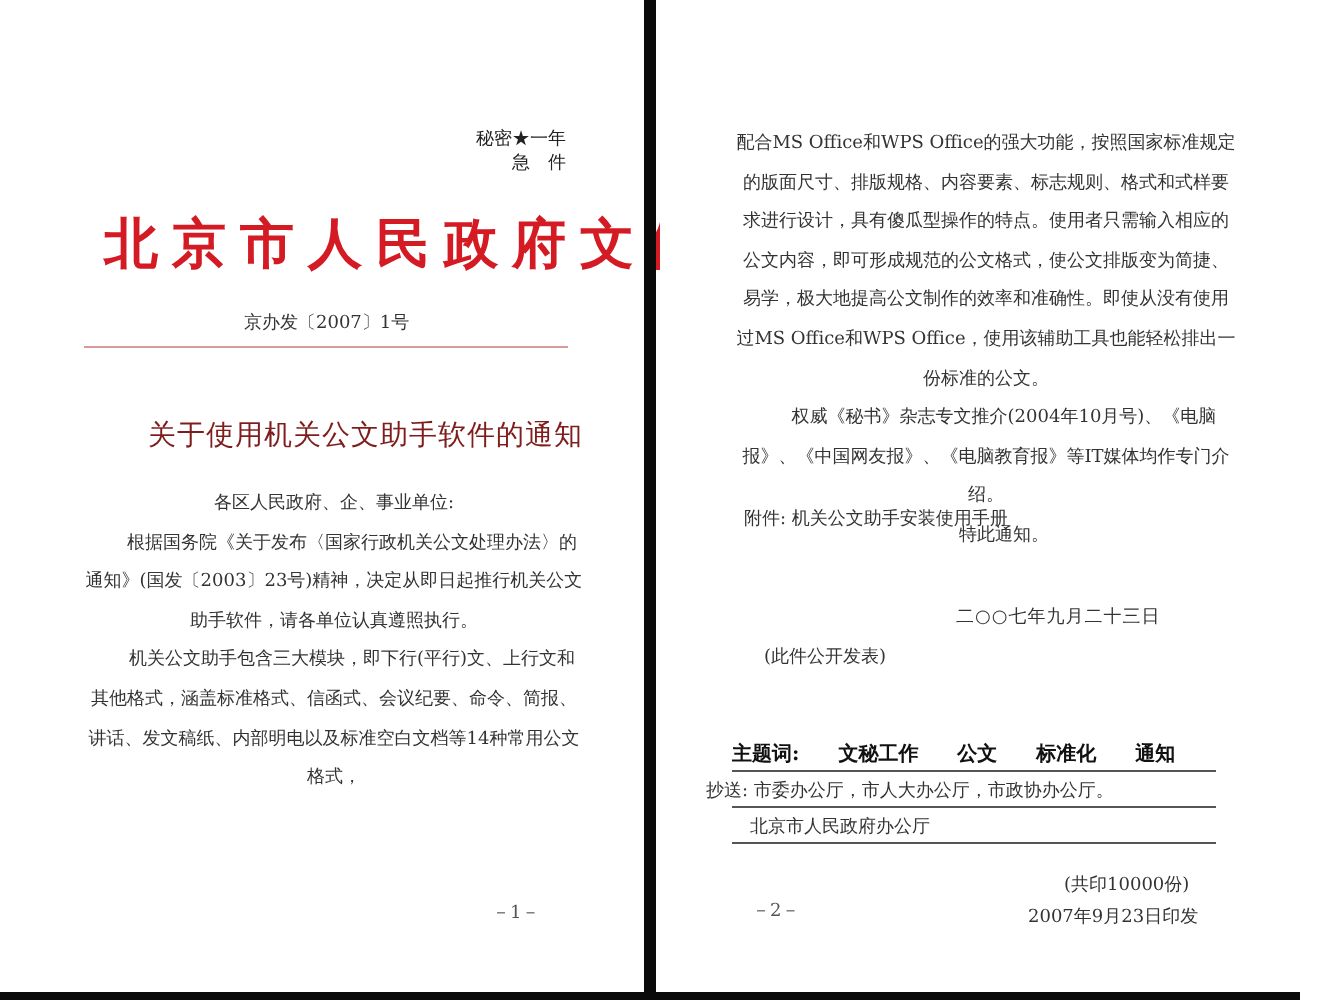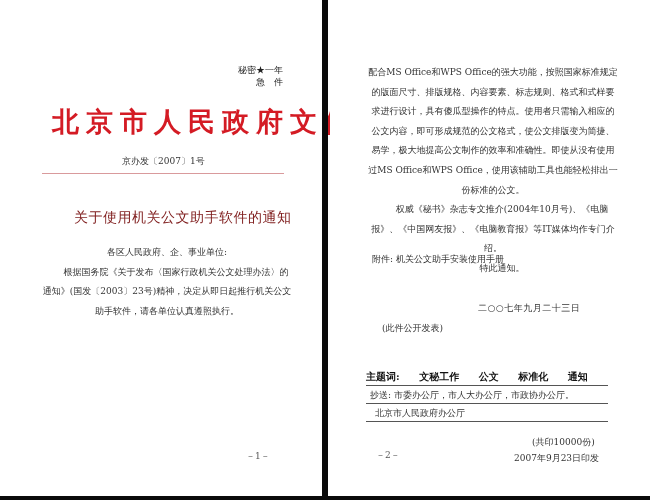--- a/index.html
+++ b/index.html
@@ -39,40 +39,41 @@
   .attachment { left: 372px; top: 234px; font-size: 9px; color: #333; margin-top: 19px; }
   .sign-date { left: 478px; top: 302px; font-size: 9px; color: #333; letter-spacing: 0.5px; }
   .public-note { left: 382px; top: 322px; font-size: 9px; color: #333; }
 
   .keywords { left: 366px; top: 370px; font-size: 10px; font-weight: bold; color: #111; }
   .keywords span.kw { margin-left: 16px; }
   .rule { position: absolute; left: 366px; width: 242px; height: 1px; background: #555; }
   .rule.r1 { top: 385px; }
   .rule.r2 { top: 403px; }
   .rule.r3 { top: 421px; }
-  .cc { left: 370px; top: 389px; font-size: 9px; color: #333; }
+  .cc { left: 353px; top: 389px; font-size: 9px; color: #333; }
   .issuer { left: 375px; top: 407px; font-size: 9px; color: #333; }
   .issue-date { left: 514px; top: 413px; font-size: 9px; color: #333; margin-top: 39px; }
   .copies { left: 532px; top: 425px; font-size: 9px; color: #333; margin-top: 11px; }
 </style>
 </head>
 <body>
 
 <div class="page page-left">
   <div class="abs secret">
     <div>秘密★一年</div>
     <div>急　件</div>
   </div>
   <div class="abs head-title">北京市人民政府文件</div>
   <div class="abs doc-no">京办发〔2007〕1号</div>
   <div class="abs red-rule"></div>
   <div class="abs notice-title">关于使用机关公文助手软件的通知</div>
   <div class="abs body-text left-body">
     <p>各区人民政府、企、事业单位:</p>
     <p class="indent">根据国务院《关于发布〈国家行政机关公文处理办法〉的通知》(国发〔2003〕23号)精神，决定从即日起推行机关公文助手软件，请各单位认真遵照执行。</p>
+    <p class="indent">机关公文助手包含三大模块，即下行(平行)文、上行文和其他格式，涵盖标准格式、信函式、会议纪要、命令、简报、讲话、发文稿纸、内部明电以及标准空白文档等14种常用公文格式，</p>
   </div>
   <div class="abs page-num-1">－1－</div>
 </div>
 
 <div class="divider"></div>
 
 <div class="page page-right"></div>
 
 <div class="abs body-text right-body">
   <p>配合MS Office和WPS Office的强大功能，按照国家标准规定的版面尺寸、排版规格、内容要素、标志规则、格式和式样要求进行设计，具有傻瓜型操作的特点。使用者只需输入相应的公文内容，即可形成规范的公文格式，使公文排版变为简捷、易学，极大地提高公文制作的效率和准确性。即使从没有使用过MS Office和WPS Office，使用该辅助工具也能轻松排出一份标准的公文。</p>

